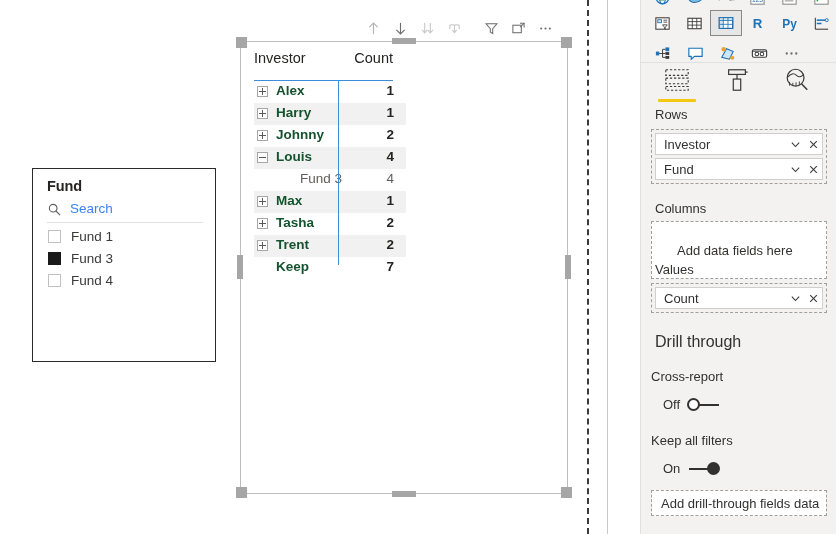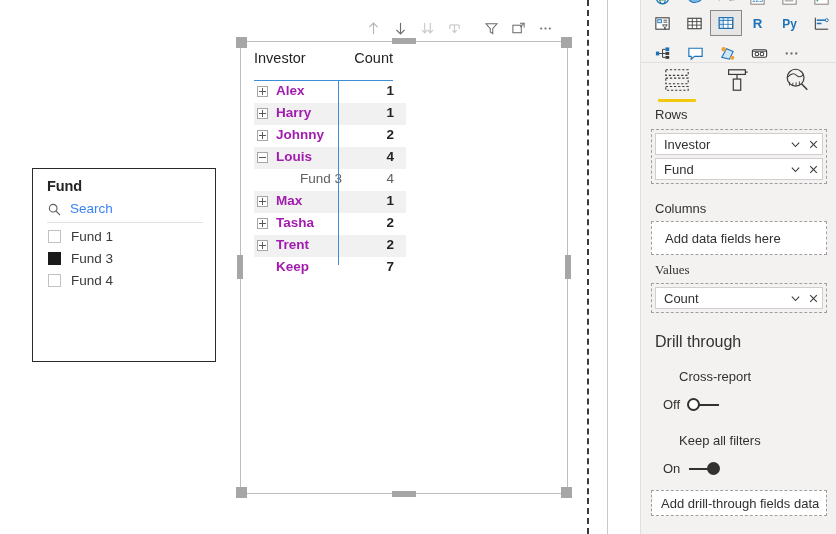--- a/index.html
+++ b/index.html
@@ -217,21 +217,21 @@
     position: absolute;
     left: 4px; top: 1px;
     width: 1px; height: 7px;
     background: #595959;
   }
   .m-label {
     position: absolute;
     left: 22px; top: 2px;
     font-size: 13.5px;
     font-weight: bold;
-    color: #a21caf;
+    color: #14532d;
   }
   .m-row.child .m-label {
     left: 46px;
     font-weight: normal;
     color: #605e5c;
   }
   .m-row.total .m-label {
     left: 22px;
     font-weight: bold;
   }
@@ -377,21 +377,20 @@
     position: absolute;
     left: 14px; top: 333px;
     font-size: 16px;
     color: #323130;
   }
   .toggle-label {
     position: absolute;
     left: 10px;
     font-size: 13px;
     color: #323130;
-    margin-left: 28px;
   }
   .toggle-row {
     position: absolute;
     left: 22px;
     display: flex;
     align-items: center;
     gap: 7px;
     cursor: pointer;
   }
   .toggle-state {
@@ -819,27 +818,27 @@
         <span class="pill-x">
           <svg width="11" height="11" viewBox="0 0 12 12">
               <line x1="2.4" y1="2.4" x2="9.6" y2="9.6" stroke="#3a3a3a" stroke-width="1.2"></line>
               <line x1="9.6" y1="2.4" x2="2.4" y2="9.6" stroke="#3a3a3a" stroke-width="1.2"></line>
             </svg>
         </span>
       </div>
     </div>
 
     <div class="well-title" style="left:14px; top:201px;">Columns</div>
-    <div class="well-box" style="top:221px; background:#ffffff; padding:4px;">
+    <div class="well-box" style="top:221px; background:#ffffff; padding:16px;">
       <div class="empty-well">
         <span>Add data fields here</span>
       </div>
     </div>
 
-    <div class="well-title" style="left:14px; top:262px;font-family:Liberation Serif, serif;">Values</div>
+    <div class="well-title" style="left:14px; top:262px;">Values</div>
     <div class="well-box" style="top:283px;">
       <div class="field-pill">
         <span class="fname">Count</span>
         <span class="pill-chev">
           <svg width="11" height="11" viewBox="0 0 12 12">
               <polyline points="2,4 6,8.2 10,4" fill="none" stroke="#3a3a3a" stroke-width="1.2"></polyline>
             </svg>
         </span>
         <span class="pill-x">
           <svg width="11" height="11" viewBox="0 0 12 12">

